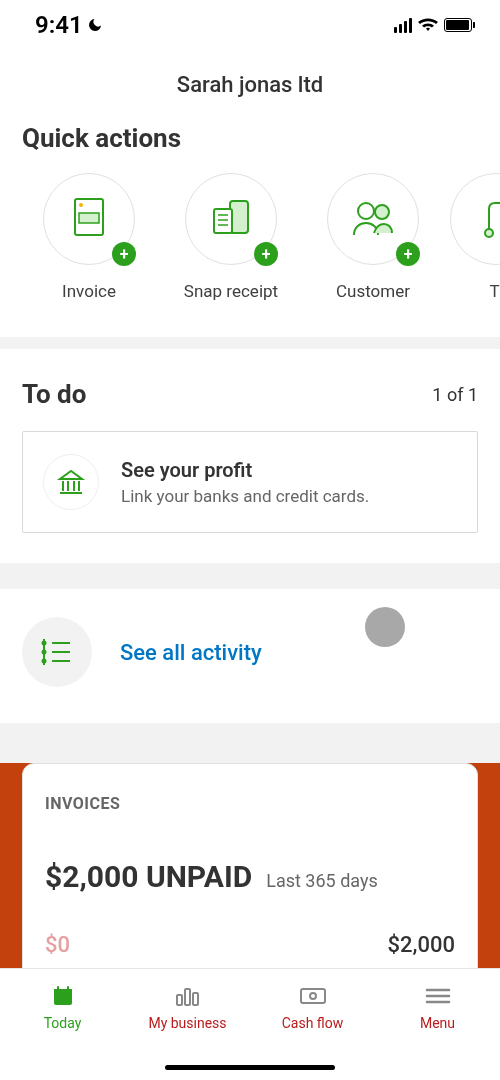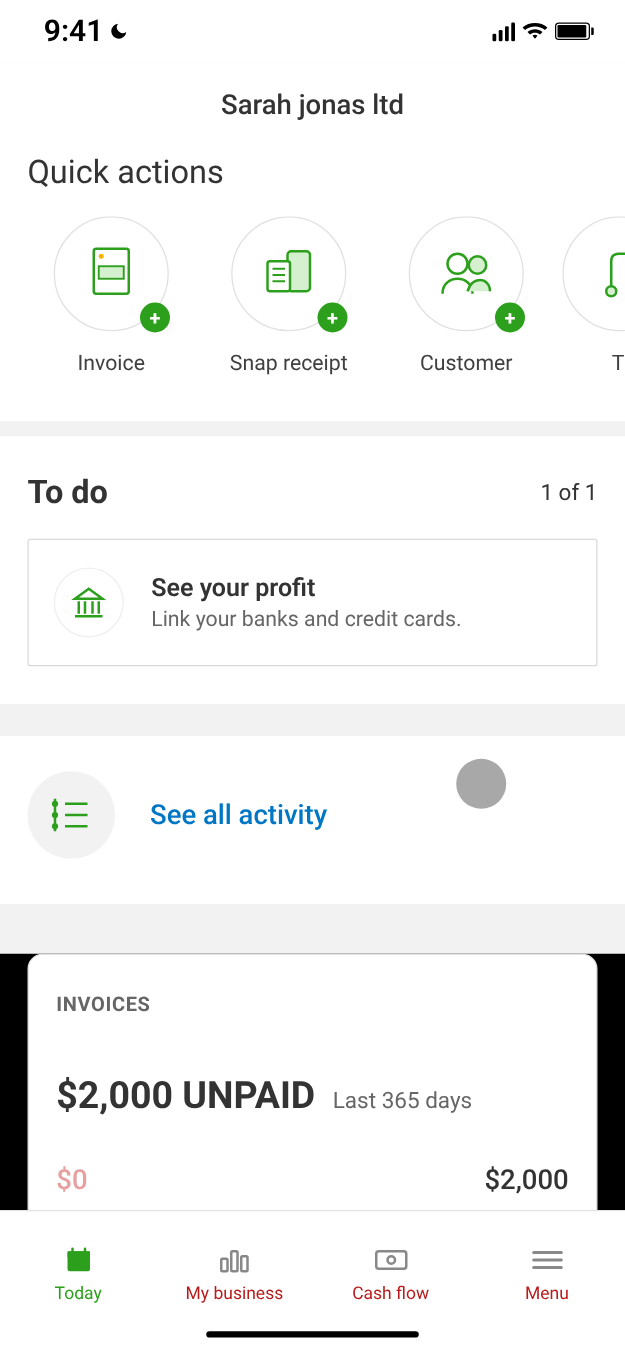--- a/index.html
+++ b/index.html
@@ -25,21 +25,21 @@
   .bars { display: flex; align-items: flex-end; gap: 2px; }
   .bars span { width: 3px; background: #000; border-radius: 1px; }
   .bars span:nth-child(1){height:6px}.bars span:nth-child(2){height:9px}.bars span:nth-child(3){height:12px}.bars span:nth-child(4){height:15px}
   .wifi { font-size: 18px; }
   .battery { width: 28px; height: 14px; border: 1.5px solid #000; border-radius: 3px; position: relative; }
   .battery::after { content:""; position:absolute; right:-4px; top:3px; width:2px; height:6px; background:#000; border-radius:0 1px 1px 0;}
   .battery-fill { position:absolute; left:1px; top:1px; bottom:1px; right:2px; background:#000; border-radius:1px;}
 
   .section-white { background: #fff; }
   .page-title { text-align: center; padding: 22px 0 26px; font-size: 22px; font-weight: 500; color: #333; }
-  .quick-header { font-size: 26px; font-weight: 400; color: #333; padding: 0 22px 20px; }
+  .quick-header { font-size: 26px; font-weight: 700; color: #333; padding: 0 22px 20px; }
 
   .quick-row { display: flex; gap: 44px; padding: 0 0 36px 40px; overflow: hidden; }
   .quick-item { display: flex; flex-direction: column; align-items: center; gap: 16px; flex-shrink: 0; width: 98px; }
   .quick-circle { width: 92px; height: 92px; border-radius: 50%; border: 1px solid #e0e0e0; background: #fff; display:flex; align-items:center; justify-content:center; position:relative; }
   .plus-badge { position:absolute; bottom:-2px; right:-2px; width:24px; height:24px; border-radius:50%; background:#2ca01c; color:#fff; display:flex; align-items:center; justify-content:center; font-size:16px; font-weight:700; }
   .quick-label { font-size: 17px; color: #404040; white-space: nowrap; }
 
   .gap { height: 12px; }
 
   .todo-section { background:#fff; padding: 30px 22px 30px; }
@@ -51,34 +51,34 @@
   .todo-texts { flex:1; }
   .todo-card-title { font-size:20px; font-weight:600; color:#333; margin-bottom:4px;}
   .todo-card-sub { font-size:17px; color:#666;}
 
   .activity-section { background:#fff; padding: 28px 22px 36px; display:flex; align-items:center; gap:28px; position:relative;}
   .activity-icon-wrap { width:70px; height:70px; border-radius:50%; background:#f2f2f2; display:flex; align-items:center; justify-content:center;}
   .activity-link { font-size:22px; font-weight:500; color:#0077c5;}
 
   .gray-dot { position:absolute; width:40px; height:40px; border-radius:50%; background:#a8a8a8; right:95px; top:18px;}
 
-  .invoices-section { padding: 0 22px 0; background:#000000;}
+  .invoices-section { padding: 0 22px 0; background:#c2410c;}
   .invoices-card { background:#fff; border:1px solid #e0e0e0; border-radius:12px; padding: 30px 22px 22px; }
   .invoices-label { font-size:16px; font-weight:700; color:#666; letter-spacing:0.5px; margin-bottom:46px;}
   .invoices-amount-row { display:flex; align-items:baseline; gap:14px; margin-bottom:38px;}
   .invoices-amount { font-size:30px; font-weight:700; color:#333;}
   .invoices-range { font-size:18px; color:#666;}
   .invoices-minmax { display:flex; justify-content:space-between; font-size:22px; font-weight:500;}
   .min-val { color:#e6a0a0;}
   .max-val { color:#333;}
 
   .bottom-nav {
     position:absolute; bottom:0; left:0; right:0; height:112px; background:#fff;
     border-top:1px solid #e5e5e5; display:flex; justify-content:space-around; align-items:flex-start;
-    padding-top:26px;
+    padding-top:14px;
   }
   .nav-item { display:flex; flex-direction:column; align-items:center; gap:6px; flex:1;}
   .nav-icon { height:26px; display:flex; align-items:center; justify-content:center;}
   .nav-label { font-size:14px; color:#b91c1c;}
   .nav-item.active .nav-label { color:#2ca01c; }
   .home-indicator { position:absolute; bottom:10px; left:50%; transform:translateX(-50%); width:170px; height:5px; background:#000; border-radius:3px;}
 
   svg { display:block; }
   .stroke-green { stroke:#2ca01c; fill:none; stroke-width:2; }
 </style>

